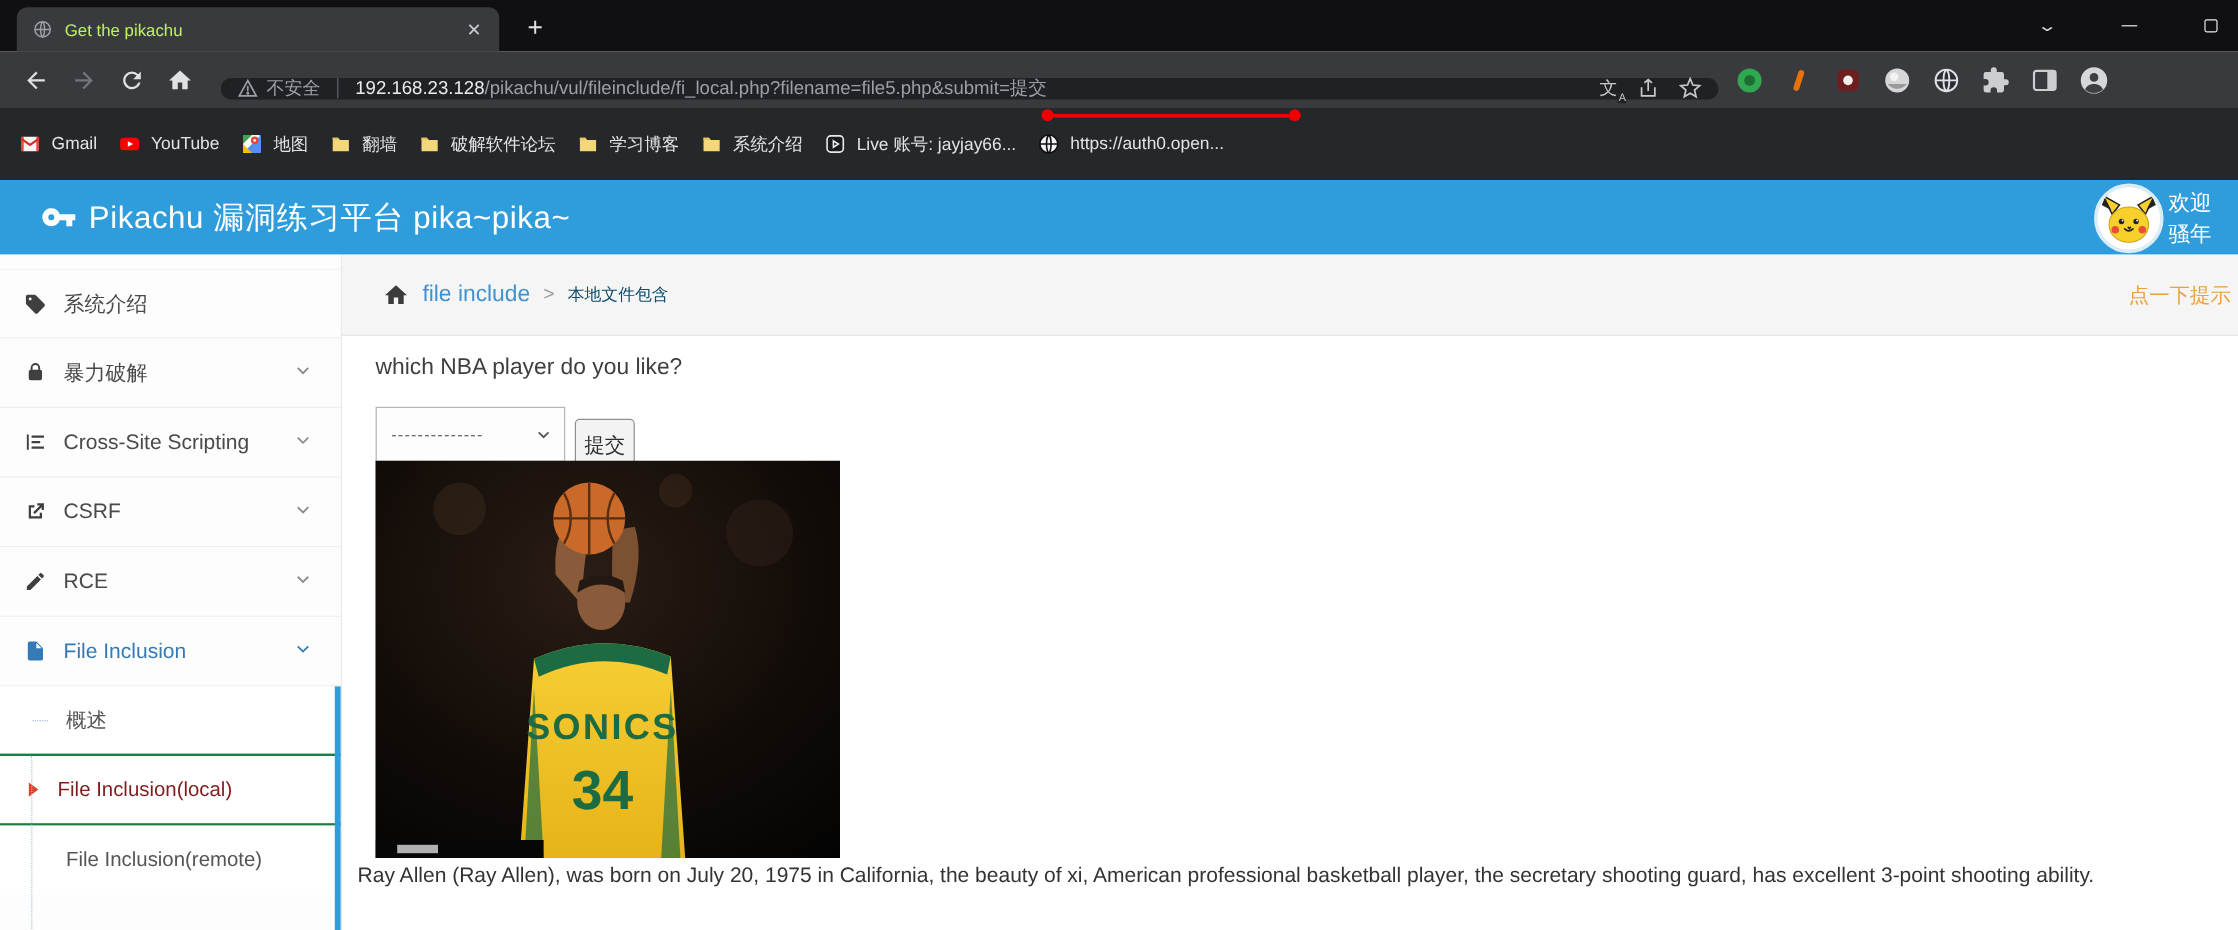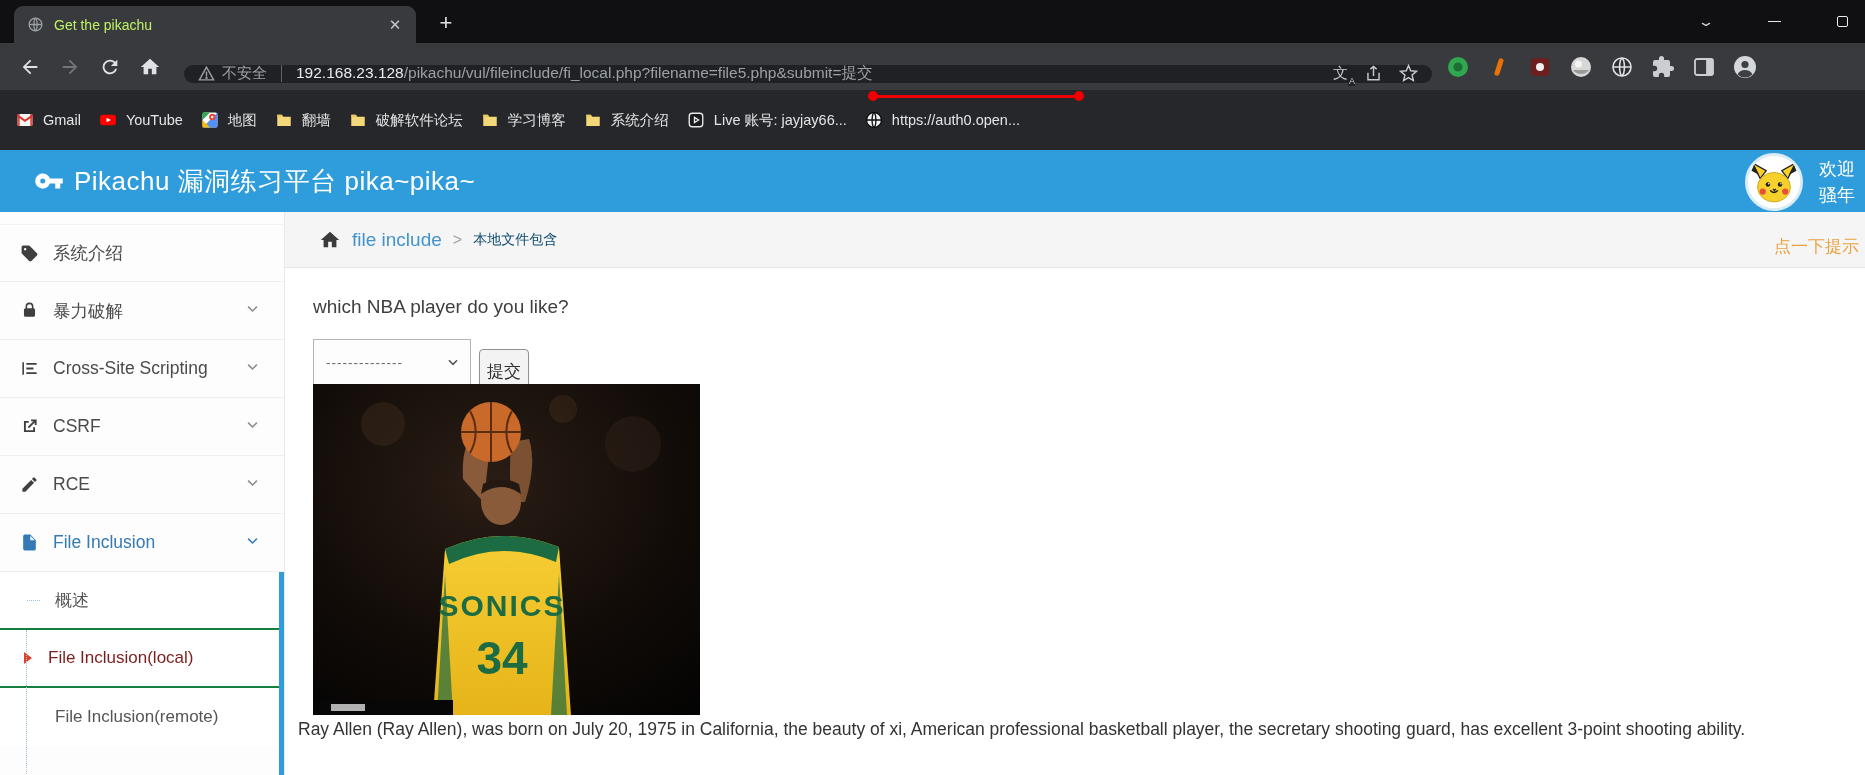--- a/index.html
+++ b/index.html
@@ -53,42 +53,42 @@
   
   .annotation { position:absolute; left:868px; top:91px; width:216px; height:10px; z-index:40; pointer-events:none; }
   .annotation .line { position:absolute; left:4px; right:4px; top:3.5px; height:3px; background:#f00000; }
   .annotation .dot { position:absolute; top:0; width:10px; height:10px; border-radius:50%; background:#f00000; }
   .annotation .dot.l { left:0; } .annotation .dot.r { right:0; }
 
   
   .site-header { position:absolute; left:0; top:150px; width:1865px; height:62px; background:#2f9cdb; color:#fff; display:flex; align-items:center; padding:0 20px; z-index:5; }
   .site-header .hicon { width:30px; height:30px; margin:0 10px 0 14px; }
   .site-title { font-size:26px; letter-spacing:0.5px; white-space:nowrap; }
-  .user-box { position:absolute; left:1745px; top:153px; display:flex; gap:16px; z-index:6; }
+  .user-box { position:absolute; left:1745px; top:153px; display:flex; gap:4px; z-index:6; }
   .avatar { width:58px; height:58px; border-radius:50%; background:#fff; border:3px solid #d9ecf7; overflow:hidden; flex:0 0 auto; }
   .welcome { display:flex; flex-direction:column; justify-content:center; gap:2px; font-size:18px; color:#fff; line-height:24px; }
 
   .sidebar { position:absolute; left:0; top:212px; width:285px; height:563px; background:#fdfdfd; overflow:hidden; border-right:1px solid #e9e9e9; }
   .side-strip { position:absolute; right:0; top:360px; width:5px; height:210px; background:#2f9cdb; z-index:3; }
   .srow { position:relative; height:58px; display:flex; align-items:center; padding-left:20px; border-bottom:1px solid #efefef; color:#4a4a4a; }
   .srow:first-child { border-top:1px solid #f3f3f3; margin-top:12px; }
   .srow .sic { width:24px; height:20px; margin-right:9px; color:#3f3f3f; display:flex; align-items:center; }
   .srow .sic svg { width:19px; height:19px; }
   .srow .slabel { font-size:17.5px; }
   .srow .chev { position:absolute; right:24px; color:#8a8a8a; }
   .srow .chev svg { width:15px; height:15px; }
   .srow.active, .srow.active .sic, .srow.active .chev { color:#337ab7; }
   .subrow { position:relative; height:58px; display:flex; align-items:center; padding-left:55px; color:#555; font-size:17px; border-bottom:2px solid #15803d; background:#fff; }
   .tree-line { position:absolute; left:26px; top:418px; bottom:-60px; border-left:1px dotted #9fc4de; height:260px; }
   .subrow .hconn { position:absolute; left:27px; top:50%; width:13px; border-top:1px dotted #9fc4de; }
   .subrow.active { color:#7f1d1d; padding-left:48px; }
   .subrow .marker { position:absolute; left:24px; top:50%; margin-top:-6px; width:0; height:0; border-left:8px solid #d9442c; border-top:6px solid transparent; border-bottom:6px solid transparent; }
   .subrow.cut { border-bottom:none; }
 
-  .crumbbar { position:absolute; left:285px; top:212px; width:1580px; height:56px; background:#f5f5f5; border-bottom:1px solid #e7e7e7; display:flex; align-items:center; padding:0 20px 0 34px; gap:11px; }
+  .crumbbar { position:absolute; left:285px; top:212px; width:1580px; height:68px; background:#f5f5f5; border-bottom:1px solid #e7e7e7; display:flex; align-items:center; padding:0 20px 0 34px; gap:11px; }
   .crumbbar .home-ic { width:22px; height:22px; color:#3b3b3b; }
   .crumb-link { color:#4193cf; font-size:19px; }
   .crumb-sep { color:#9b9b9b; font-size:16px; }
   .crumb-cur { color:#0c4a6e; font-size:14px; }
   .hint-link { position:absolute; right:6px; top:23px; color:#eba13f; font-size:17px; white-space:nowrap; }
 
   .question { position:absolute; left:313px; top:296px; font-size:19px; color:#3f3f3f; }
   .selectbox { position:absolute; left:313px; top:339px; width:158px; height:46px; border:1px solid #b5b5b5; background:#fdfdfd; display:flex; align-items:center; padding:0 10px 0 12px; color:#666; font-size:13.5px; }
   .selectbox .sel-val { flex:1; letter-spacing:1px; }
   .selectbox svg { width:14px; height:14px; color:#555; }

